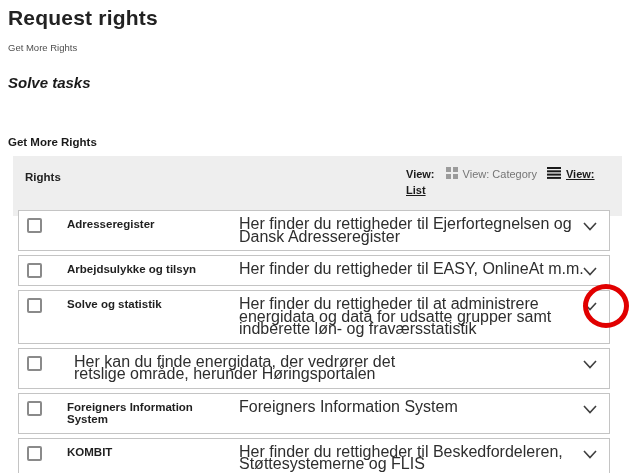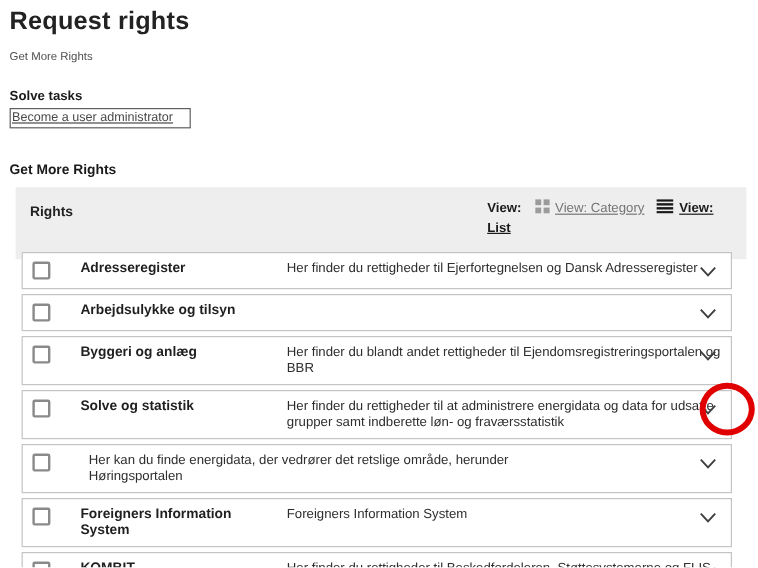--- a/index.html
+++ b/index.html
@@ -1,57 +1,56 @@
 <!DOCTYPE html>
 <html><head>
 <meta charset="utf-8">
 <style>
   html,body{margin:0;padding:0;background:#fff;}
   body{font-family:"Liberation Sans", sans-serif; color:#1a1a1a;}
   #page{position:relative;width:632px;height:473px;background:#fff;overflow:hidden;}
 
   .h1{position:absolute;left:8px;top:6px;font-size:21px;font-weight:bold;color:#222;letter-spacing:.2px;}
   .crumb{position:absolute;left:8px;top:42px;font-size:9.5px;color:#4f4f4f;}
-  .solve-h{position:absolute;left:8px;top:74px;font-size:11px;font-weight:bold;color:#1a1a1a;}
+  .solve-h{position:absolute;left:8px;top:74px;font-size:15px;font-weight:bold;color:#1a1a1a;font-style:italic;}
   .admin-link{position:absolute;left:8px;top:90px;display:inline-block;font-size:10.5px;color:#4a4a4a;
               text-decoration:underline;border:1px solid #5f5f5f;padding:1px 14px 2px 1px;background:#fff;cursor:pointer;}
   .gmr-h{position:absolute;left:8px;top:136px;font-size:11.5px;font-weight:bold;color:#1a1a1a;}
 
   .hdrbar{position:absolute;left:13px;top:156px;width:609px;height:60px;background:#eeeeee;
           box-sizing:border-box;display:flex;justify-content:space-between;padding:10px 12px 0 12px;}
   .rights-lbl{font-size:11.5px;font-weight:bold;color:#222;margin-top:5px;}
   .viewbar{width:204px;font-size:11px;line-height:16px;color:#1a1a1a;}
   .viewbar .vlabel{font-weight:bold;margin-right:8px;}
   .vcat{color:#757575;cursor:pointer;margin-right:10px;white-space:nowrap;}
-  .vcat .txt{text-decoration:underline;margin-left:4px;}
+  .vcat .txt{margin-left:4px;}
   .vlist{color:#1a1a1a;font-weight:bold;cursor:pointer;}
   .vlist .txt{text-decoration:underline;margin-left:4px;}
   .icn{display:inline-block;vertical-align:-1px;}
 
   #rows{position:absolute;left:18px;top:210px;width:592px;display:flex;flex-direction:column;gap:4px;}
   .row{position:relative;box-sizing:border-box;border:1px solid #c4c4c4;background:#fff;min-height:30px;
        display:flex;align-items:flex-start;padding:7px 30px 7px 8px;}
   .cb{appearance:none;-webkit-appearance:none;width:15px;height:15px;border:2px solid #8a8a8a;border-radius:2px;
       background:#fff;margin:0;flex:0 0 auto;cursor:pointer;}
   .title{width:140px;margin-left:25px;font-size:11.5px;font-weight:bold;line-height:12.5px;color:#1f1f1f;flex:0 0 auto;}
-  .desc{width:365px;margin-left:16px;font-size:11px;line-height:12.5px;color:#2e2e2e;flex:0 0 auto;padding-left:16px;}
+  .desc{width:365px;margin-left:16px;font-size:16px;line-height:12.5px;color:#2e2e2e;flex:0 0 auto;padding-left:16px;}
   .chev{position:absolute;right:10px;top:9px;width:18px;height:12px;stroke:#3f3f3f;stroke-width:1.6;fill:none;cursor:pointer;}
   .circle{position:absolute;right:-20px;top:-7px;width:46px;height:44px;border:5px solid #e10000;border-radius:50%;
           box-sizing:border-box;pointer-events:none;z-index:5;}
 </style>
 </head>
 <body>
 
 <div id="page">
 
   <div class="h1">Request rights</div>
   <div class="crumb">Get More Rights</div>
 
   <div class="solve-h">Solve tasks</div>
-  <a class="admin-link">Become a user administrator</a>
 
   <div class="gmr-h">Get More Rights</div>
 
   <div class="hdrbar">
     <div class="rights-lbl">Rights</div>
     <div class="viewbar">
       <span class="vlabel">View:</span>
       <a class="vcat"><svg class="icn" width="13" height="12" viewBox="0 0 13 12">
             <rect x="0" y="0" width="5" height="5" fill="#9b9b9b"></rect>
             <rect x="7" y="0" width="5" height="5" fill="#9b9b9b"></rect>
@@ -73,35 +72,27 @@
     <div class="desc">Her finder du rettigheder til Ejerfortegnelsen og Dansk Adresseregister</div>
     <svg class="chev" viewBox="0 0 18 12" preserveAspectRatio="none">
           <polyline points="3,3 9,9.5 15,3"></polyline>
         </svg>
 
   </div>
 
   <div class="row">
     <input type="checkbox" class="cb" style="">
     <div class="title">Arbejdsulykke og tilsyn</div>
+    <div class="desc">Her finder du rettigheder til EASY, OnlineAt m.m.</div>
     <svg class="chev" viewBox="0 0 18 12" preserveAspectRatio="none">
           <polyline points="3,3 9,9.5 15,3"></polyline>
         </svg>
 
   </div>
 
-  <div class="row">
-    <input type="checkbox" class="cb" style="">
-    <div class="title">Byggeri og anlæg</div>
-    <div class="desc">Her finder du blandt andet rettigheder til Ejendomsregistreringsportalen og BBR</div>
-    <svg class="chev" viewBox="0 0 18 12" preserveAspectRatio="none">
-          <polyline points="3,3 9,9.5 15,3"></polyline>
-        </svg>
-
-  </div>
 
   <div class="row">
     <input type="checkbox" class="cb" style="">
     <div class="title">Solve og statistik</div>
     <div class="desc">Her finder du rettigheder til at administrere energidata og data for udsatte grupper samt indberette løn- og fraværsstatistik</div>
     <svg class="chev" viewBox="0 0 18 12" preserveAspectRatio="none">
           <polyline points="3,3 9,9.5 15,3"></polyline>
         </svg>
     <div class="circle"></div>
   </div>

